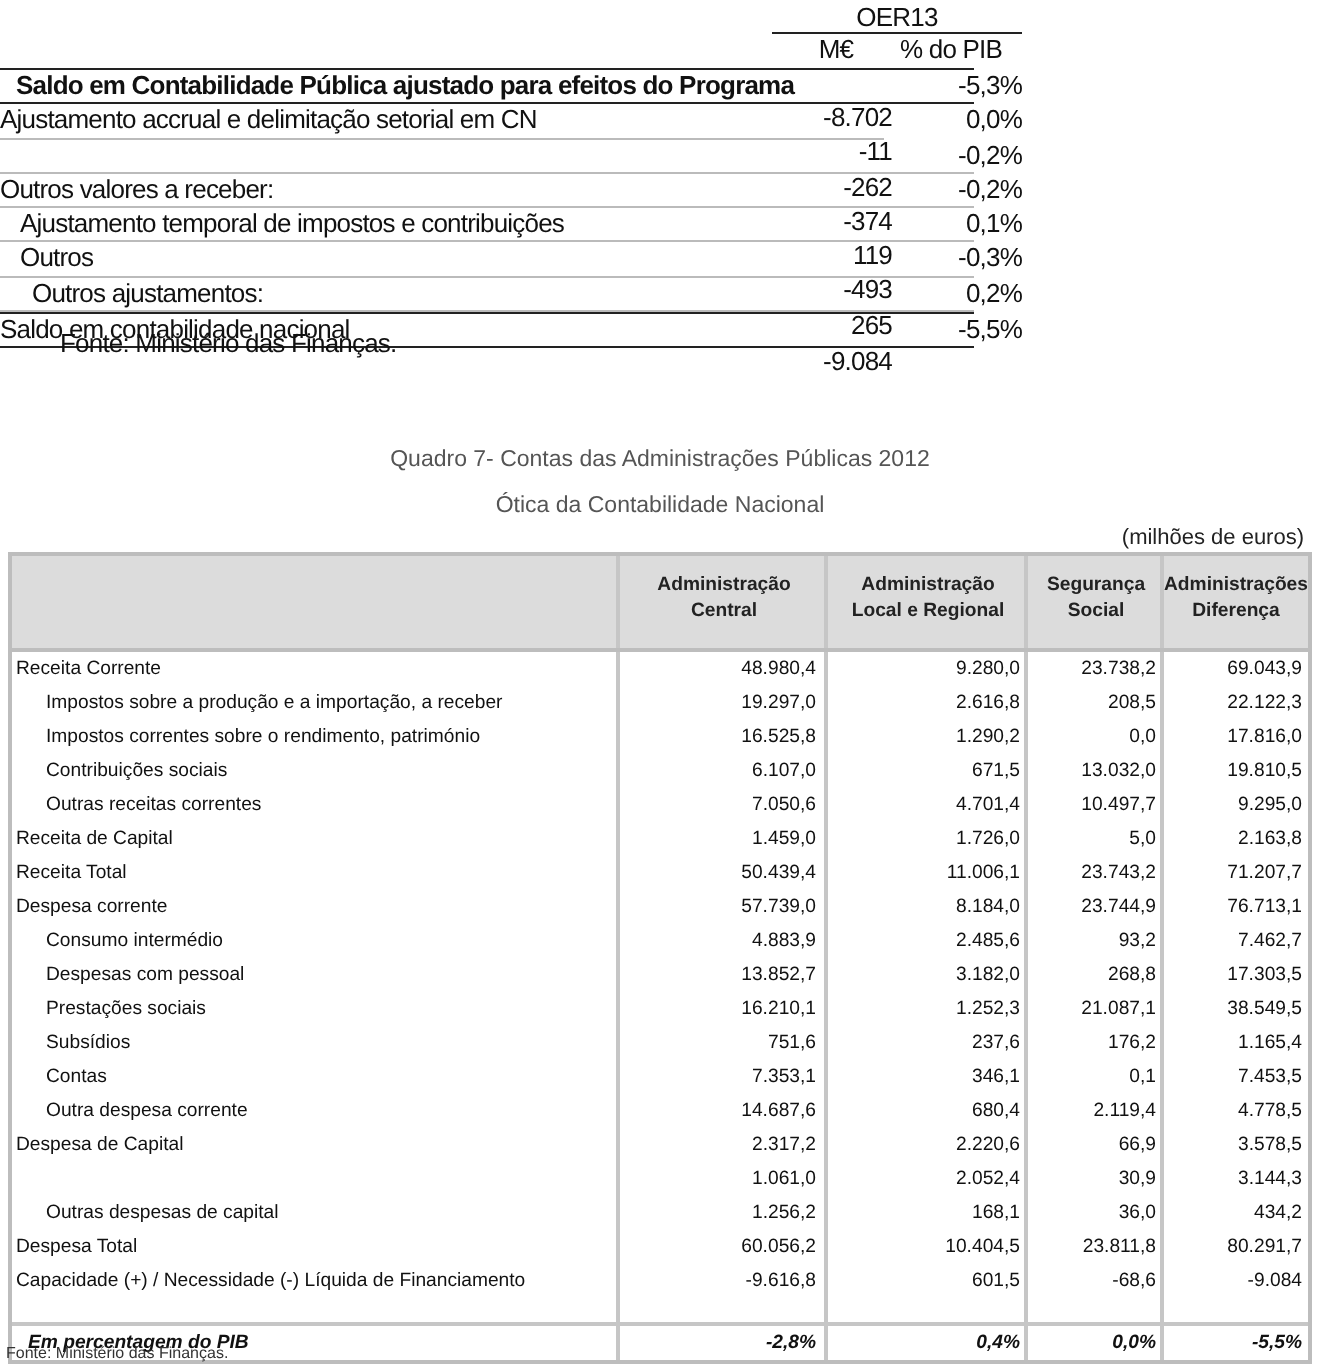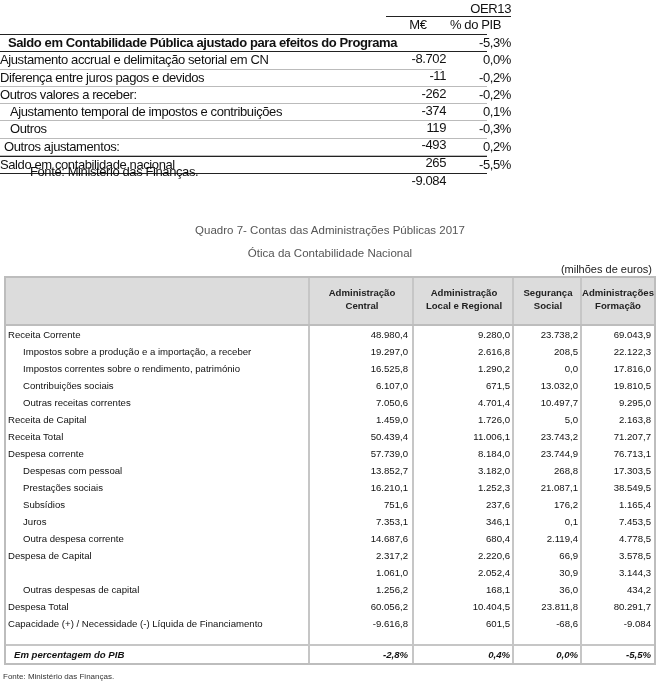--- a/index.html
+++ b/index.html
@@ -1,20 +1,20 @@
 <!DOCTYPE html>
 <html><head>
 <meta charset="utf-8">
 <style>
   html, body { margin:0; padding:0; background:#ffffff; }
   body { width:660px; height:685px; position:relative; overflow:hidden; font-family:"Liberation Sans", sans-serif; color:#111; }
 
   
   #t1 { position:absolute; left:24px; top:0; width:636px; font-size:13px; letter-spacing:-0.4px; }
-  .t1-head1 { position:absolute; left:362px; width:125px; top:2px; height:14px; text-align:right; border-bottom:1px solid #222; line-height:14px; }
+  .t1-head1 { position:absolute; left:362px; width:125px; top:2px; height:14px; text-align:center; border-bottom:1px solid #222; line-height:14px; }
   .t1-head2 { position:absolute; top:17px; left:0; width:636px; height:16px; line-height:16px; }
   .t1-head2 .c1 { position:absolute; left:362px; width:64px; text-align:center; }
   .t1-head2 .c2 { position:absolute; left:426px; width:61px; text-align:left; }
   .t1-rows { position:absolute; left:0; top:34px; width:463px; }
   .t1-row { position:relative; height:16.3px; line-height:16px; border-bottom:1px solid #bbb; white-space:nowrap; }
   .t1-row .lbl { position:absolute; left:0; }
   .t1-row .v1 { position:absolute; left:362px; width:60px; text-align:right;margin-top:16px; }
   .t1-row .v2 { position:absolute; left:426px; width:61px; text-align:right; }
   .t1-row.first { border-top:1px solid #222; border-bottom:1px solid #222; }
   .t1-row.first .lbl { left:8px; }
@@ -60,74 +60,73 @@
       <span class="lbl" style="left: 8px; font-weight: bold;">Saldo em Contabilidade Pública ajustado para efeitos do Programa</span>
       <span class="v1" style="left:386px">-8.702</span>
       <span class="v2" style="left:450px">-5,3%</span>
     </div>
     <div class="t1-row" style="left:-24px;width:442px;">
       <span class="lbl" style="left:0">Ajustamento accrual e delimitação setorial em CN</span>
       <span class="v1" style="left:386px">-11</span>
       <span class="v2" style="left:450px">0,0%</span>
     </div>
     <div class="t1-row" style="left:-24px;width:487px;">
-      <span class="lbl" style="left:0">Diferença entre juros pagos e devidos</span>
       <span class="v1" style="left:386px">-262</span>
       <span class="v2" style="left:450px">-0,2%</span>
     </div>
     <div class="t1-row" style="left:-24px;width:487px;">
       <span class="lbl" style="left:0">Outros valores a receber:</span>
       <span class="v1" style="left:386px">-374</span>
       <span class="v2" style="left:450px">-0,2%</span>
     </div>
     <div class="t1-row" style="left:-24px;width:487px;">
       <span class="lbl" style="left:10px">Ajustamento temporal de impostos e contribuições</span>
       <span class="v1" style="left:386px">119</span>
       <span class="v2" style="left:450px">0,1%</span>
     </div>
     <div class="t1-row" style="left:-24px;width:487px;">
       <span class="lbl" style="left:10px">Outros</span>
       <span class="v1" style="left:386px">-493</span>
       <span class="v2" style="left:450px">-0,3%</span>
     </div>
     <div class="t1-row" style="left:-24px;width:487px;">
-      <span class="lbl" style="left:4px">Outros ajustamentos:</span>
+      <span class="lbl" style="left:16px">Outros ajustamentos:</span>
       <span class="v1" style="left:386px">265</span>
       <span class="v2" style="left:450px">0,2%</span>
     </div>
     <div class="t1-row last" style="left:-24px;width:487px;">
       <span class="lbl" style="left: 0px; font-weight: normal;">Saldo em contabilidade nacional</span>
       <span class="v1" style="left:386px">-9.084</span>
       <span class="v2" style="left:450px">-5,5%</span>
     </div>
   </div>
 </div>
 <div class="t1-source" style="left:30px">Fonte: Ministério das Finanças.</div>
 
-<div class="q-title t">Quadro 7- Contas das Administrações Públicas 2017</div>
+<div class="q-title t">Quadro 7- Contas das Administrações Públicas 2012</div>
 <div class="q-title s">Ótica da Contabilidade Nacional</div>
 <div class="q-units">(milhões de euros)</div>
 
 <div id="t2">
   <div class="hdr">
     <div class="hc" style="left:306px;width:100px;">
       <div>Administração</div>
         <div>Central</div>
     </div>
     <div class="hc" style="left:408px;width:100px;">
       <div>Administração</div>
         <div>Local e Regional</div>
     </div>
     <div class="hc" style="left:508px;width:68px;">
       <div>Segurança</div>
         <div>Social</div>
     </div>
     <div class="hc" style="left:576px;width:72px;">
       <div>Administrações</div>
-        <div>Formação</div>
+        <div>Diferença</div>
     </div>
     <div class="vline" style="left:302px"></div>
     <div class="vline" style="left:406px"></div>
     <div class="vline" style="left:506px"></div>
     <div class="vline" style="left:574px"></div>
   </div>
 
   <div class="body-wrap">
     <div class="vline" style="left:302px"></div>
     <div class="vline" style="left:406px"></div>
@@ -184,20 +183,27 @@
         <span class="v c4">71.207,7</span>
       </div>
     <div class="row bold">
         <span class="lbl">Despesa corrente</span>
         <span class="v c1">57.739,0</span>
         <span class="v c2">8.184,0</span>
         <span class="v c3">23.744,9</span>
         <span class="v c4">76.713,1</span>
       </div>
     <div class="row ind">
+        <span class="lbl">Consumo intermédio</span>
+        <span class="v c1">4.883,9</span>
+        <span class="v c2">2.485,6</span>
+        <span class="v c3">93,2</span>
+        <span class="v c4">7.462,7</span>
+      </div>
+    <div class="row ind">
         <span class="lbl">Despesas com pessoal</span>
         <span class="v c1">13.852,7</span>
         <span class="v c2">3.182,0</span>
         <span class="v c3">268,8</span>
         <span class="v c4">17.303,5</span>
       </div>
     <div class="row ind">
         <span class="lbl">Prestações sociais</span>
         <span class="v c1">16.210,1</span>
         <span class="v c2">1.252,3</span>
@@ -205,21 +211,21 @@
         <span class="v c4">38.549,5</span>
       </div>
     <div class="row ind">
         <span class="lbl">Subsídios</span>
         <span class="v c1">751,6</span>
         <span class="v c2">237,6</span>
         <span class="v c3">176,2</span>
         <span class="v c4">1.165,4</span>
       </div>
     <div class="row ind">
-        <span class="lbl">Juros</span>
+        <span class="lbl">Contas</span>
         <span class="v c1">7.353,1</span>
         <span class="v c2">346,1</span>
         <span class="v c3">0,1</span>
         <span class="v c4">7.453,5</span>
       </div>
     <div class="row ind">
         <span class="lbl">Outra despesa corrente</span>
         <span class="v c1">14.687,6</span>
         <span class="v c2">680,4</span>
         <span class="v c3">2.119,4</span>

